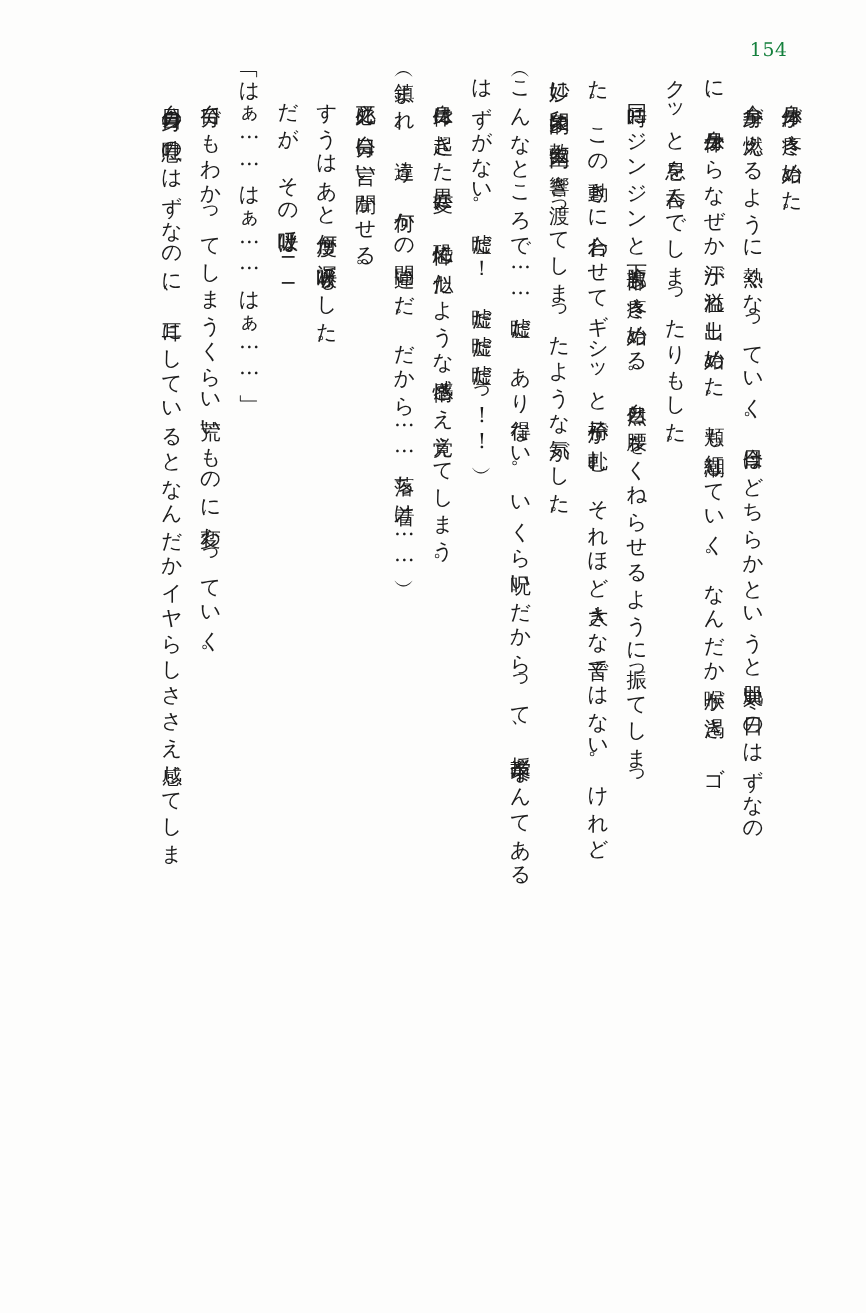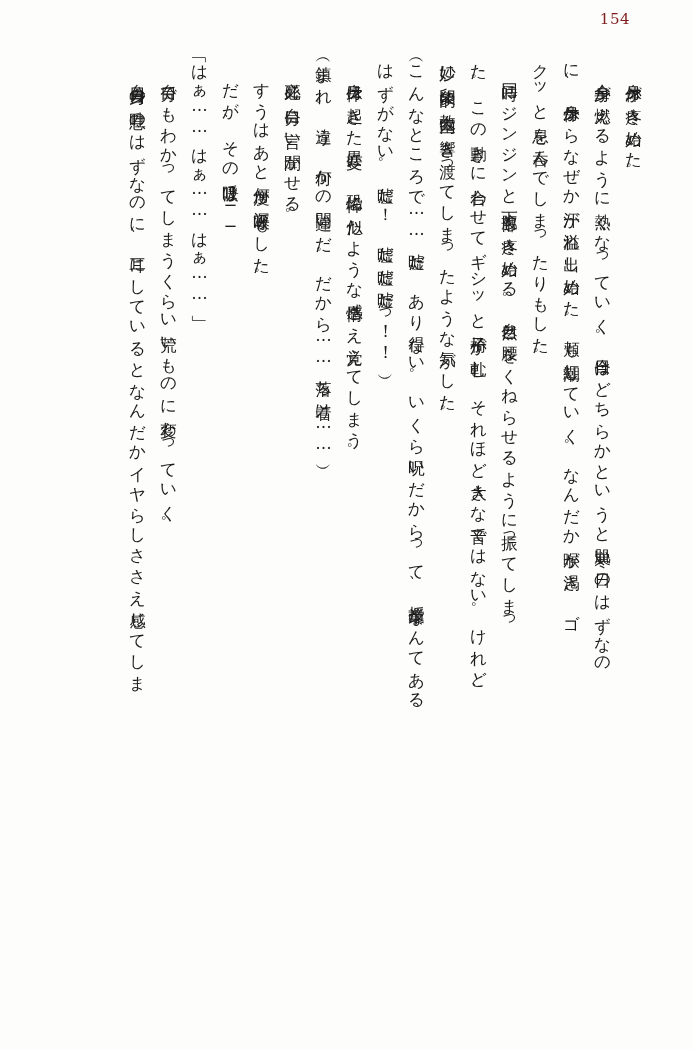--- a/index.html
+++ b/index.html
@@ -15,25 +15,25 @@
     color: #1a1a1a;
     overflow: hidden;
   }
   #page {
     position: absolute;
     inset: 0;
     background: #fdfdfc;
   }
   .page-number {
     position: absolute;
-    top: 10px;
+    top: 31px;
     right: 63px;
     font-size: 15px;
     letter-spacing: 0.5px;
-    color: #7f1d1d;
+    color: #15803d;
     font-family: "DejaVu Serif", "Liberation Serif", serif;
   }
   .text-body {
     position: absolute;
     top: 52px;
     right: 52px;
     bottom: 40px;
     left: 52px;
     display: flex;
     flex-direction: row-reverse;

